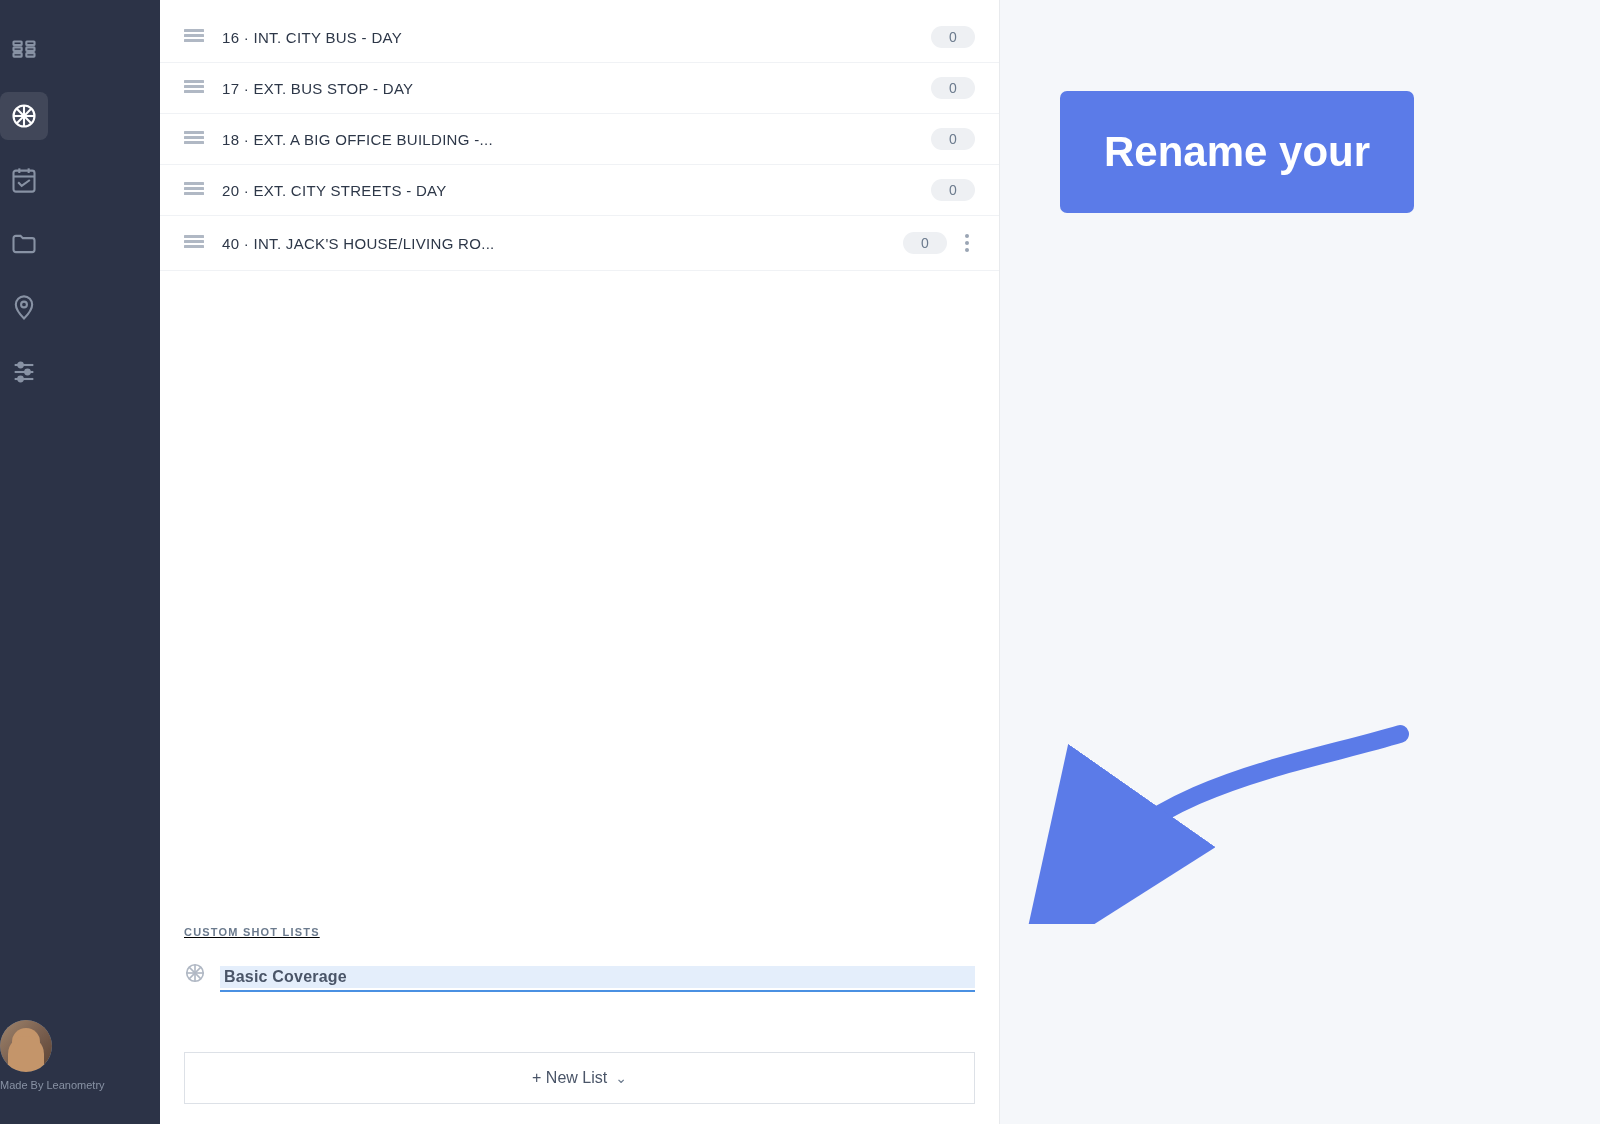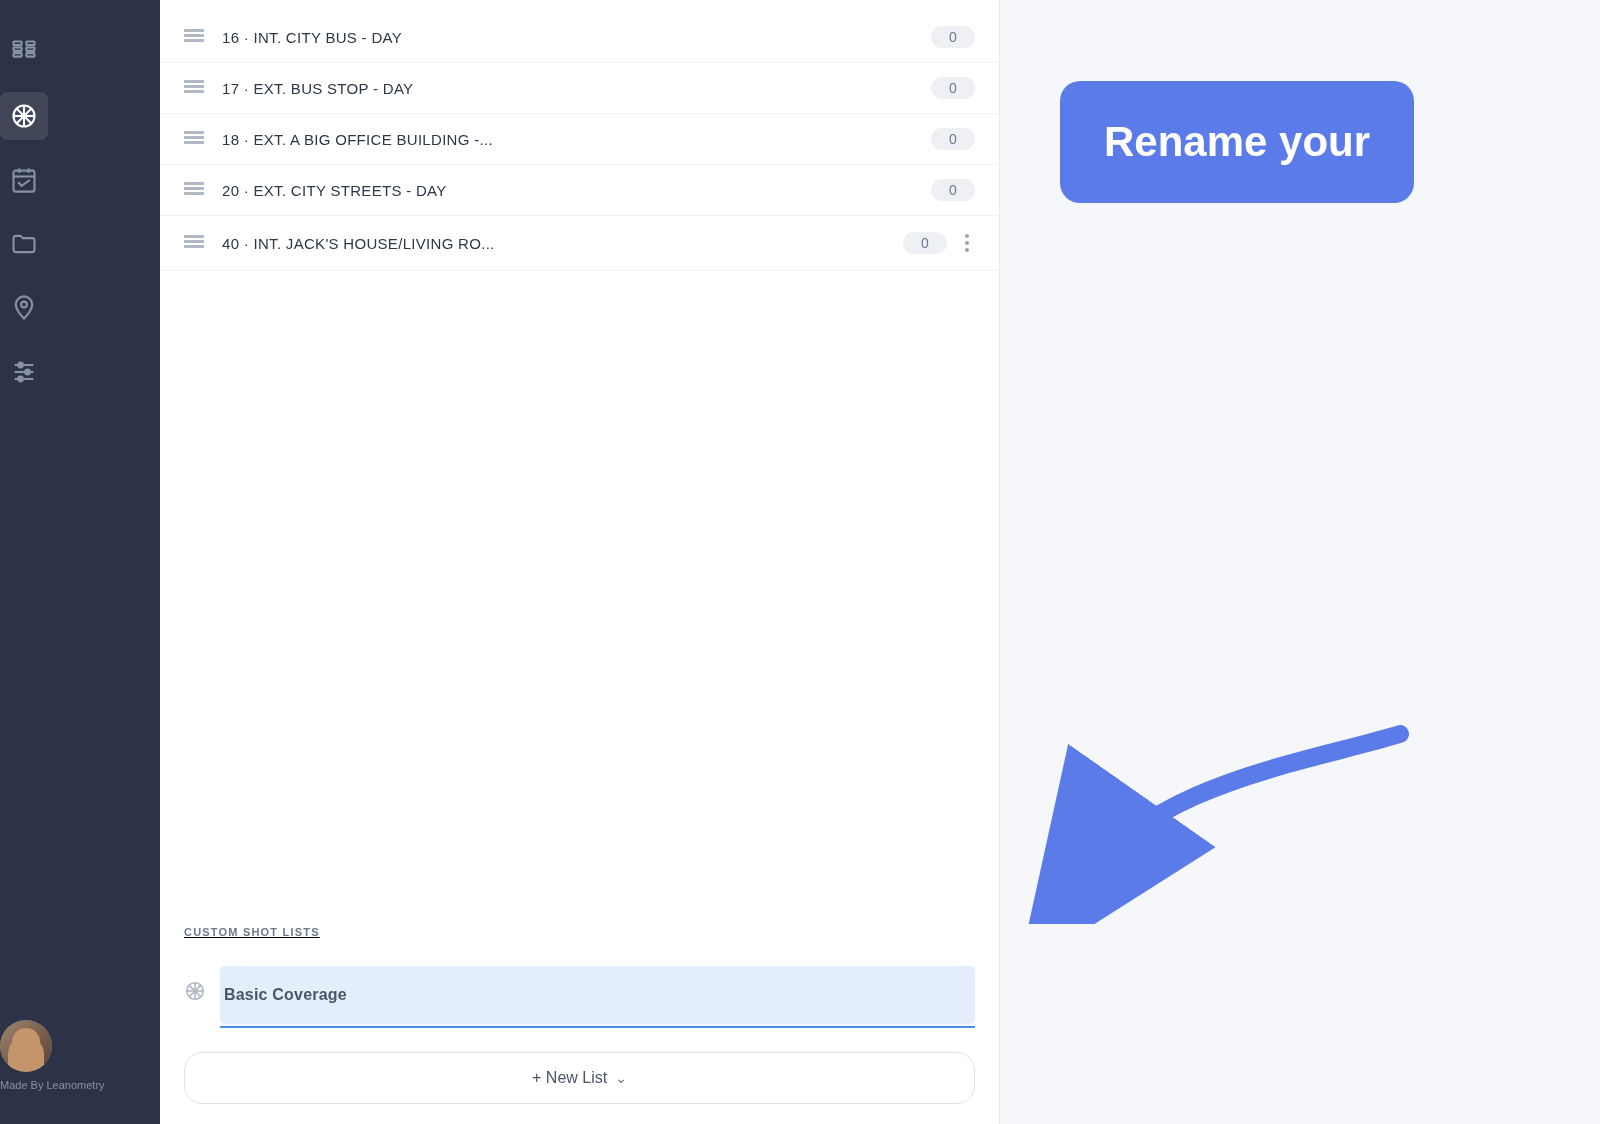--- a/index.html
+++ b/index.html
@@ -101,20 +101,21 @@
 
     
     .list-panel {
       width: 840px;
       background: #ffffff;
       padding: 0;
       display: flex;
       flex-direction: column;
       border-right: 1px solid #e8eaed;
       position: relative;
+      gap: 36px;
     }
 
     
     .scene-list {
       flex: 1;
       padding: 12px 0;
     }
     .scene-item {
       display: flex;
       align-items: center;
@@ -210,21 +211,21 @@
       height: 2px;
       background: #4a90e2;
       width: 100%;
       margin-top: 2px;
     }
 
     
     .new-list-btn {
       margin: 0 24px 20px;
       border: 1.5px solid #dde1e7;
-      border-radius: 18px;
+      border-radius: 0;
       padding: 16px;
       display: flex;
       align-items: center;
       justify-content: center;
       cursor: pointer;
       background: white;
       font-size: 16px;
       color: #4a5568;
       font-weight: 400;
       gap: 8px;
@@ -236,40 +237,40 @@
       position: relative;
       background: #f5f7fa;
       display: flex;
       align-items: flex-start;
       padding: 40px 60px;
     }
 
     
     .tooltip-box {
       background: #5b7be8;
-      border-radius: 20px;
+      border-radius: 7px;
       padding: 36px 44px;
       max-width: 480px;
       position: absolute;
-      top: 81px;
+      top: 91px;
       left: 60px;
     }
     .tooltip-text {
       color: #ffffff;
       font-size: 42px;
       font-weight: 800;
       line-height: 1.2;
       text-align: center;
     }
 
     
     .input-highlight {
       background: rgba(74, 144, 226, 0.15);
-      border-radius: 5px;
-      padding: 20px 4px;
+      border-radius: 0;
+      padding: 2px 4px;
       margin-top: 8px;
     }
   </style>
 </head>
 <body>
 
 <div class="sidebar">
 
   <div class="sidebar-icon">
     <svg viewBox="0 0 24 24" fill="none" stroke="currentColor" stroke-width="1.8">

